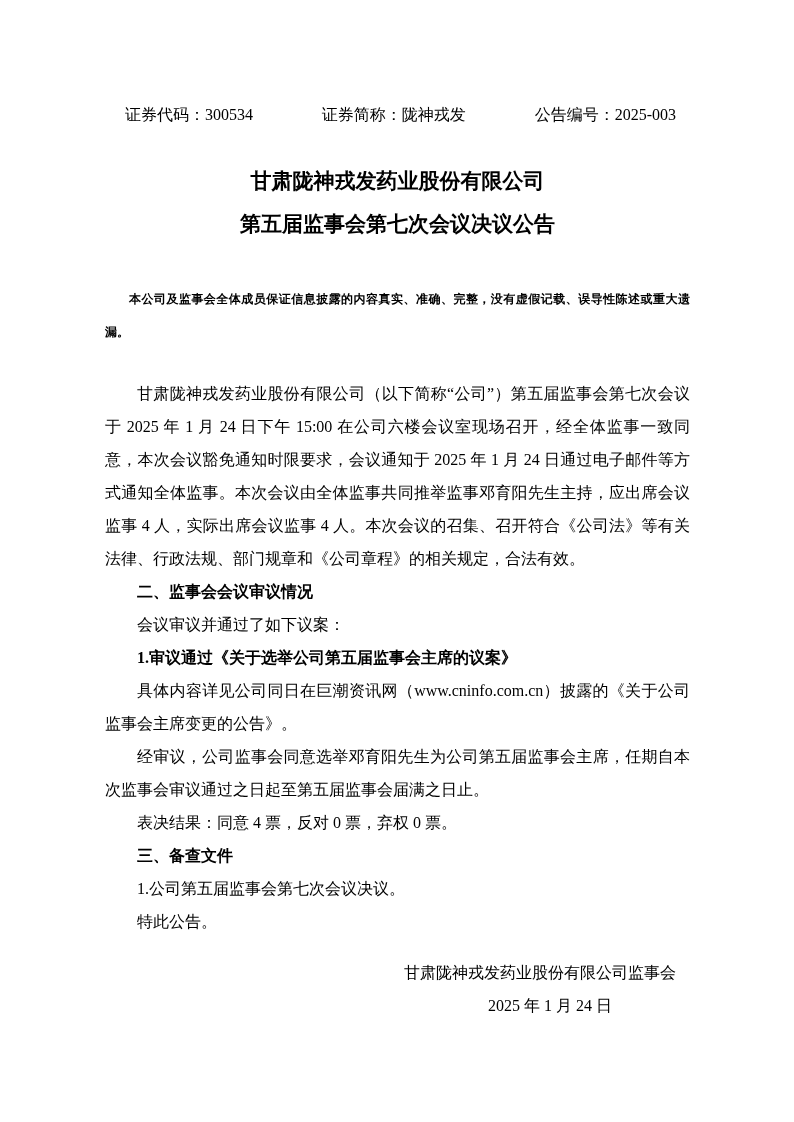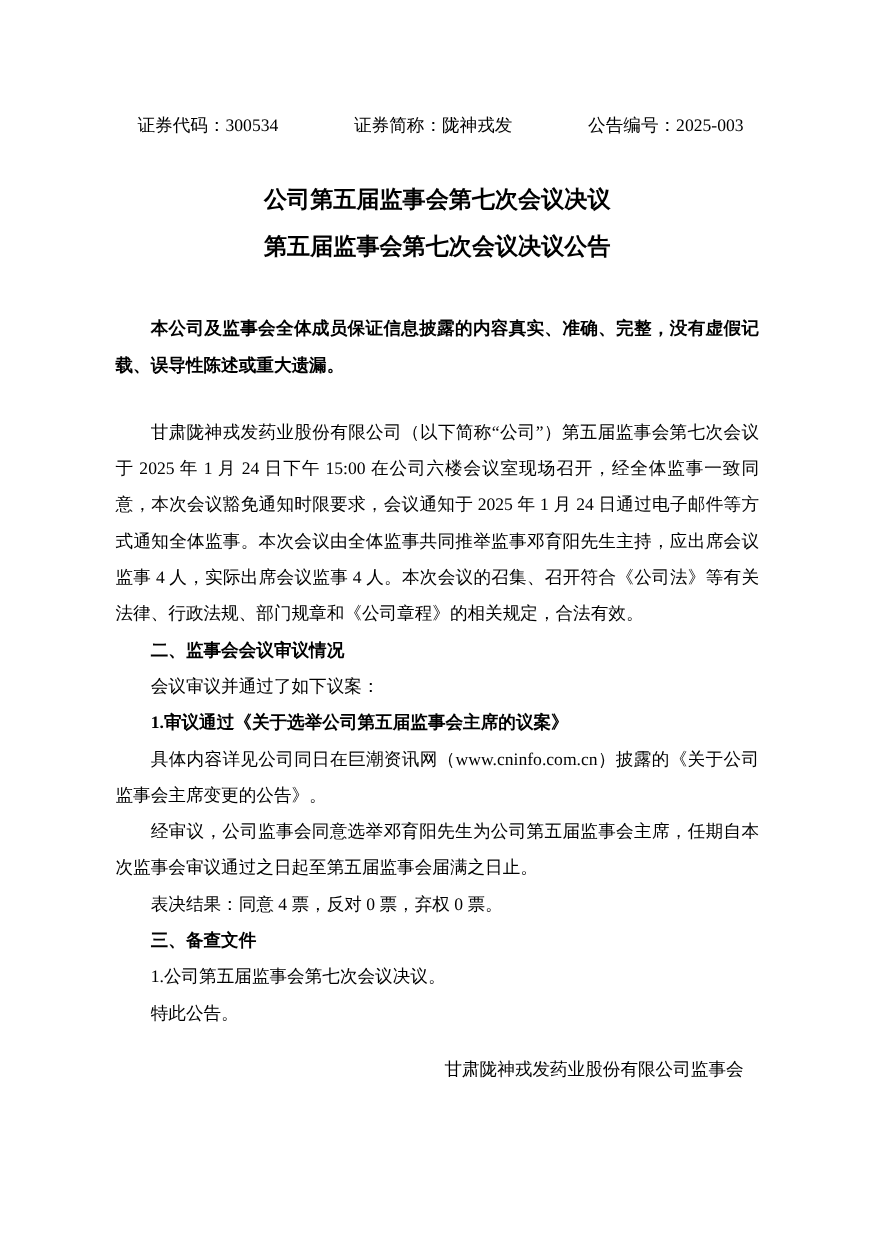--- a/index.html
+++ b/index.html
@@ -30,21 +30,21 @@
   .title-block {
     margin-top: 34px;
     text-align: center;
     font-weight: 700;
     font-size: 21px;
     line-height: 43px;
   }
   .statement {
     margin: 37px 0 0 0;
     font-weight: 700;
-    font-size: 16px;
+    font-size: 12px;
     line-height: 33px;
     text-indent: 2em;
     text-align: justify;
   }
   .body-block {
     margin-top: 28px;
     font-size: 16px;
     line-height: 33px;
   }
   .body-block p {
@@ -73,36 +73,37 @@
 
 <div class="page">
 
   <div class="header-row">
     <span>证券代码：300534</span>
     <span>证券简称：陇神戎发</span>
     <span>公告编号：2025-003</span>
   </div>
 
   <div class="title-block">
-    <div>公司第五届监事会第七次会议决议</div>
+    <div>甘肃陇神戎发药业股份有限公司</div>
     <div>第五届监事会第七次会议决议公告</div>
   </div>
 
   <p class="statement">本公司及监事会全体成员保证信息披露的内容真实、准确、完整，没有虚假记载、误导性陈述或重大遗漏。</p>
 
   <div class="body-block">
     <p>甘肃陇神戎发药业股份有限公司（以下简称“公司”）第五届监事会第七次会议于 2025 年 1 月 24 日下午 15:00 在公司六楼会议室现场召开，经全体监事一致同意，本次会议豁免通知时限要求，会议通知于 2025 年 1 月 24 日通过电子邮件等方式通知全体监事。本次会议由全体监事共同推举监事邓育阳先生主持，应出席会议监事 4 人，实际出席会议监事 4 人。本次会议的召集、召开符合《公司法》等有关法律、行政法规、部门规章和《公司章程》的相关规定，合法有效。</p>
 
     <p class="heading">二、监事会会议审议情况</p>
     <p>会议审议并通过了如下议案：</p>
     <p class="bold">1.审议通过《关于选举公司第五届监事会主席的议案》</p>
     <p>具体内容详见公司同日在巨潮资讯网（www.cninfo.com.cn）披露的《关于公司监事会主席变更的公告》。</p>
     <p>经审议，公司监事会同意选举邓育阳先生为公司第五届监事会主席，任期自本次监事会审议通过之日起至第五届监事会届满之日止。</p>
     <p>表决结果：同意 4 票，反对 0 票，弃权 0 票。</p>
 
     <p class="heading">三、备查文件</p>
     <p>1.公司第五届监事会第七次会议决议。</p>
     <p>特此公告。</p>
 
     <p class="sig-company">甘肃陇神戎发药业股份有限公司监事会</p>
+    <p class="sig-date">2025 年 1 月 24 日</p>
   </div>
 
 </div>
 
 </body></html>

